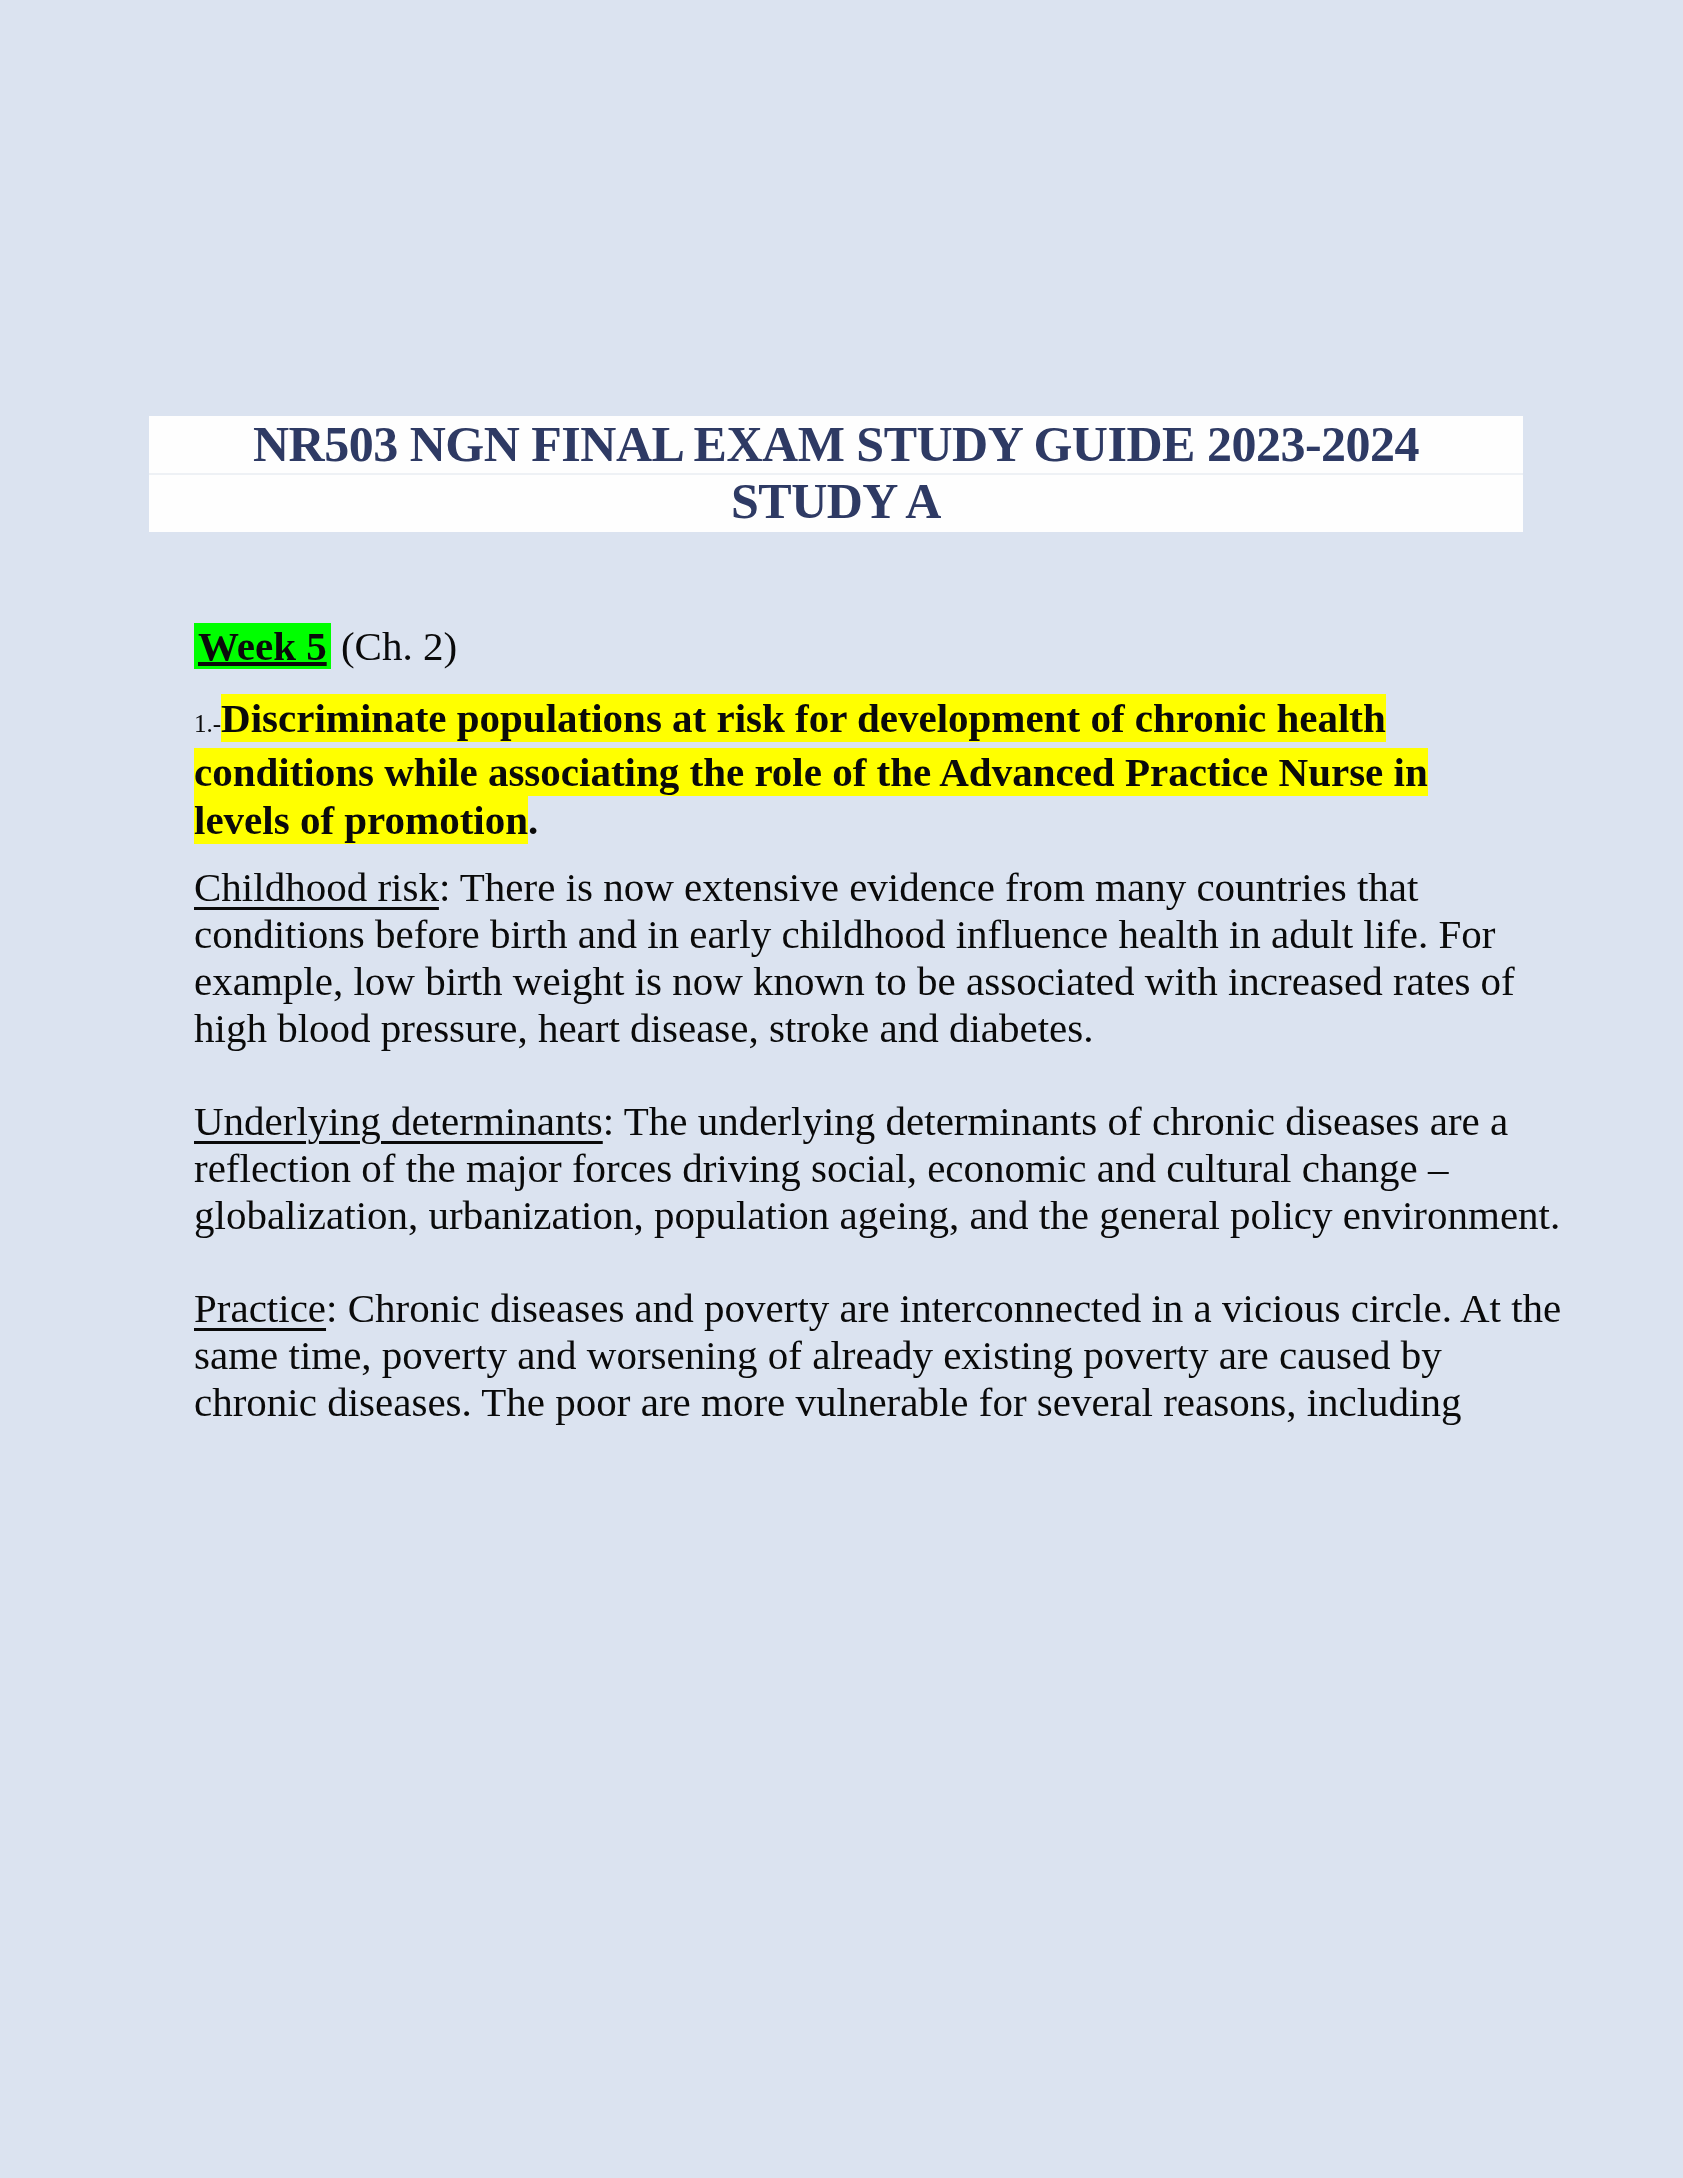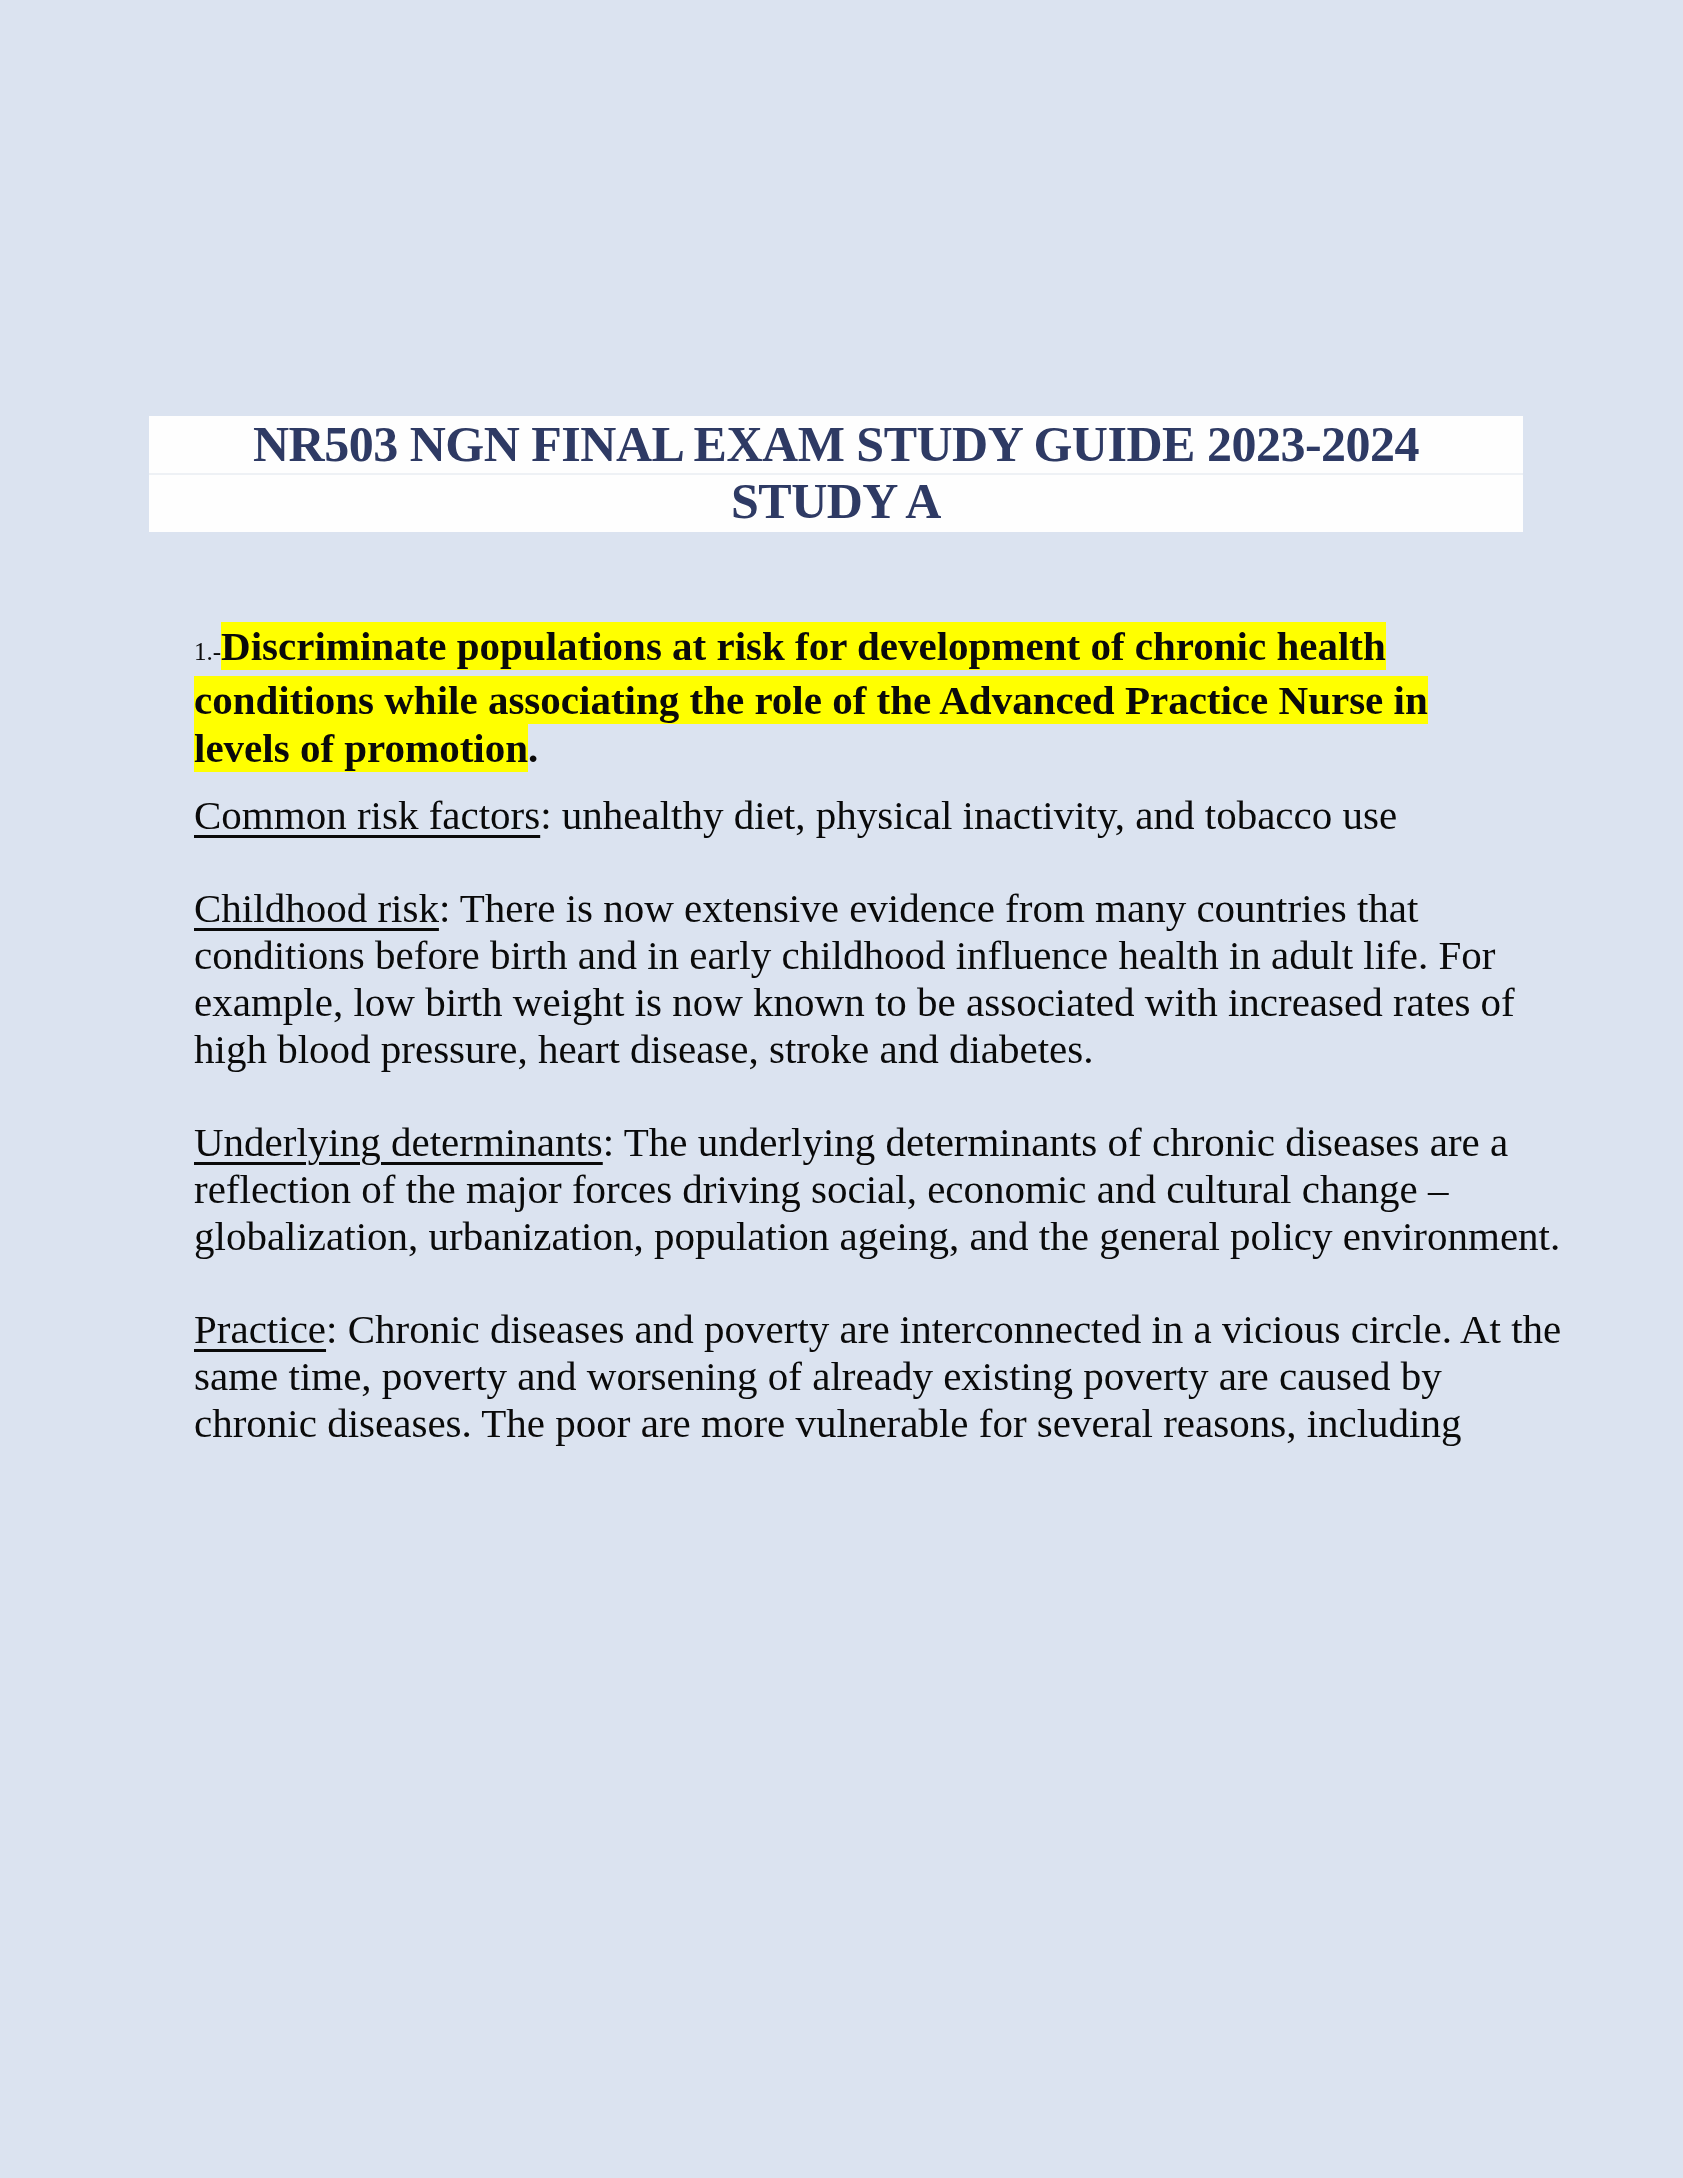--- a/index.html
+++ b/index.html
@@ -42,29 +42,31 @@
 <div class="page" style="background: rgb(219, 227, 240);">
 
   <div class="banner" style="color: rgb(46, 58, 100); background-color: rgb(254, 254, 254);">
     <span class="title-line">NR503 NGN FINAL EXAM STUDY GUIDE 2023-2024</span>
     <span class="banner-seam"></span>
     <span class="title-line">STUDY A</span>
   </div>
 
   <div class="content">
 
+    <div class="week-heading">
+      <span class="hl-green" style="background-color: rgb(0, 255, 0);">Week 5</span><span> (Ch. 2)</span>
+    </div>
 
     <div class="objective">
       <span class="item-num">1.-</span><span class="hl-yellow" style="background-color: rgb(255, 255, 0);">Discriminate populations at risk for development of chronic health
 conditions while associating the role of the Advanced Practice Nurse in
 levels of promotion</span><span>.</span>
     </div>
 
     <div class="paragraphs">
-        <p class="para"><span class="term">Common risk factors</span>: unhealthy diet, physical inactivity, and tobacco use</p>
         <p class="para"><span class="term">Childhood risk</span>: There is now extensive evidence from many countries that
 conditions before birth and in early childhood influence health in adult life. For
 example, low birth weight is now known to be associated with increased rates of
 high blood pressure, heart disease, stroke and diabetes.</p>
         <p class="para"><span class="term">Underlying determinants</span>: The underlying determinants of chronic diseases are a
 reflection of the major forces driving social, economic and cultural change –
 globalization, urbanization, population ageing, and the general policy environment.</p>
         <p class="para"><span class="term">Practice</span>: Chronic diseases and poverty are interconnected in a vicious circle. At the
 same time, poverty and worsening of already existing poverty are caused by
 chronic diseases. The poor are more vulnerable for several reasons, including</p>

